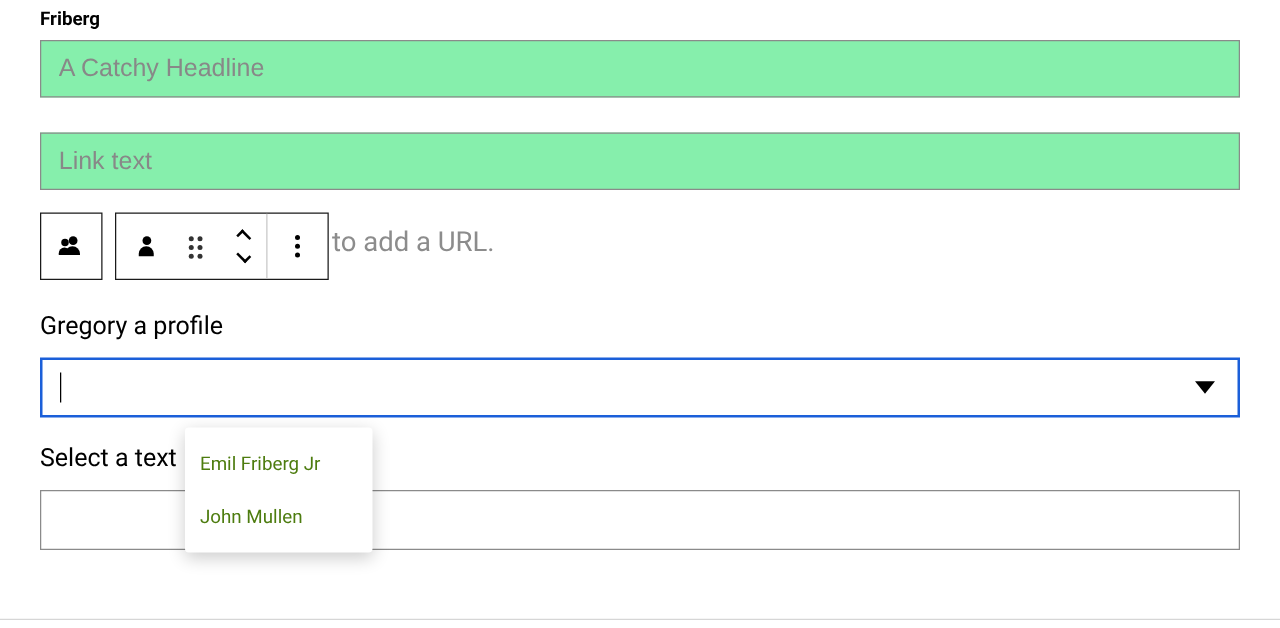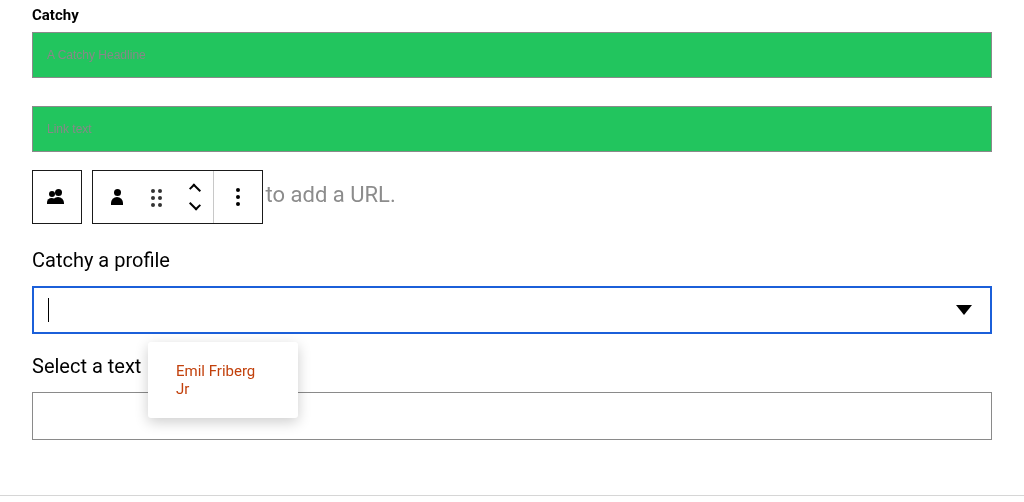--- a/index.html
+++ b/index.html
@@ -23,23 +23,23 @@
     font-weight: 400;
     color: #000;
     margin-top: 20px;
     margin-bottom: 14px;
   }
   .text-input {
     width: 100%;
     height: 46px;
     border: 1px solid #8a8a8a;
     padding: 0 14px;
-    font-size: 12px;
+    font-size: 20px;
     color: #333;
-    background: #22c55e;
+    background: #86efac;
     outline: none;
   }
   .text-input::placeholder {
     color: #888;
   }
   .row-gap { margin-top: 28px; }
 
   .toolbar-row {
     position: relative;
     margin-top: 18px;
@@ -154,40 +154,40 @@
     left: 148px;
     top: 342px;
     width: 150px;
     background: #fff;
     border-radius: 3px;
     box-shadow: 0 4px 14px rgba(0,0,0,0.2);
     padding: 8px 0;
     z-index: 5;
   }
   .dropdown-item {
-    padding: 12px 28px;
+    padding: 12px 12px;
     font-size: 15px;
-    color: #c2410c;
+    color: #4d7c0f;
     cursor: pointer;
   }
 
   .bottom-line {
     position: absolute;
     left: 0; right: 0; bottom: 6px;
     height: 1px;
     background: #d6d6d6;
   }
 </style>
 </head>
 <body>
 
 
 
 
-<div class="label">Catchy</div>
+<div class="label">Friberg</div>
 <input type="text" class="text-input" placeholder="A Catchy Headline" style="">
 
 
 <div class="row-gap"></div>
 <input type="text" class="text-input" placeholder="Link text" style="">
 
 
 <div class="toolbar-row">
   <div class="behind-text">se the toolbar to add a URL.</div>
   <div class="toolbar">
@@ -230,31 +230,32 @@
           <span></span>
             <span></span>
             <span></span>
         </span>
       </div>
     </div>
   </div>
 </div>
 
 
-<div class="label-large">Catchy a profile</div>
+<div class="label-large">Gregory a profile</div>
 <div class="select-field">
   <span class="caret-text"></span>
   <span class="dd-arrow"></span>
 </div>
 
 
 <div class="label-large">Select a text</div>
 <div class="select-plain"></div>
 
 
 <div class="dropdown">
   <div class="dropdown-item">Emil Friberg Jr</div>
+  <div class="dropdown-item">John Mullen</div>
 </div>
 
 <div class="bottom-line"></div>
 
 
 
 
 </body></html>

